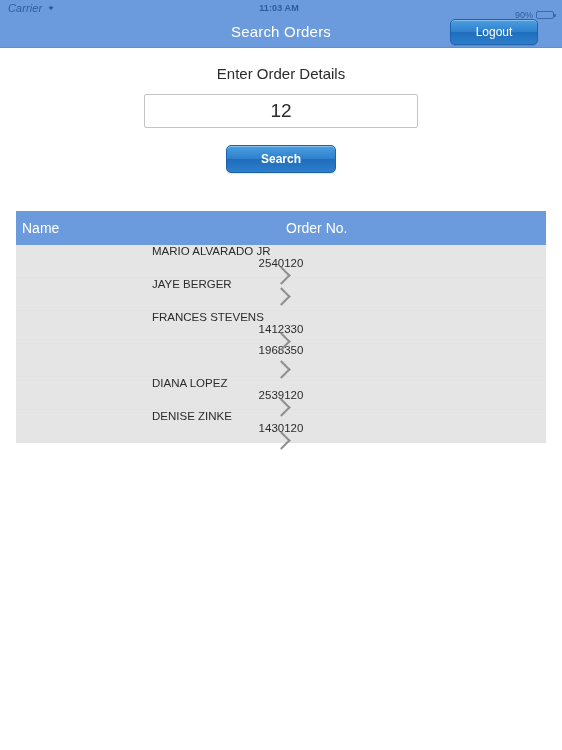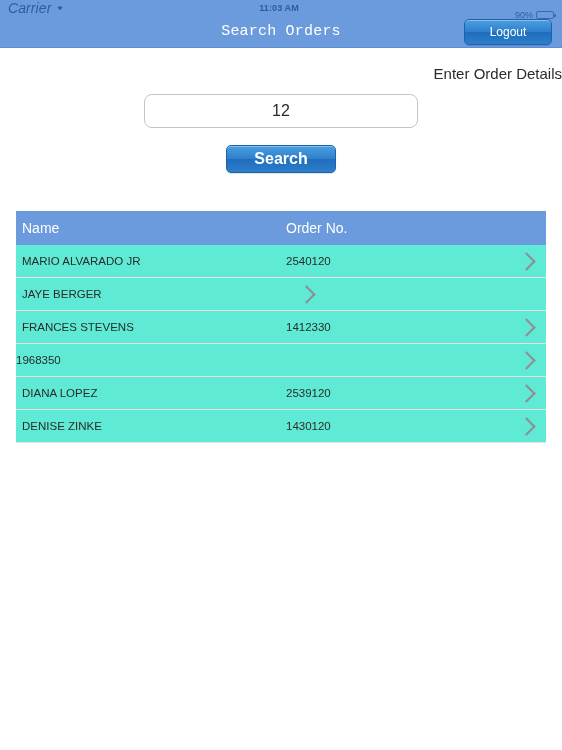--- a/index.html
+++ b/index.html
@@ -24,21 +24,21 @@
     padding: 0 8px;
     box-sizing: border-box;
     position: relative;
   }
   .status-left {
     display: flex;
     align-items: center;
     gap: 4px;
   }
   .status-carrier {
-    font-size: 14px;
+    font-size: 11px;
     color: #2e5d9e;
     letter-spacing: 0.1px;
     font-style: italic;
   }
   .wifi-icon {
     display: inline-block;
     line-height: 1;
     font-size: 9px;
     color: #2e5d9e;
   }
@@ -97,25 +97,24 @@
     display: flex;
     align-items: center;
     justify-content: center;
     position: relative;
     box-sizing: border-box;
   }
   .nav-title {
     font-size: 15px;
     color: #ffffff;
     letter-spacing: 0.2px;
-    font-family: Liberation Mono, monospace;
   }
   .logout-button {
     position: absolute;
-    right: 10px;
+    right: 24px;
     top: 3px;
     width: 88px;
     height: 26px;
     border-radius: 5px;
     background: linear-gradient(to bottom, #4a9fe0 0%, #2f7fcc 50%, #1f6dbd 51%, #2d7ecb 100%);
     border: 1px solid #1c63ab;
     box-shadow: inset 0 1px 0 rgba(255,255,255,0.35), 0 1px 1px rgba(0,0,0,0.12);
     color: #ffffff;
     font-size: 12px;
     font-family: "Liberation Sans", sans-serif;
@@ -125,57 +124,57 @@
     cursor: pointer;
     box-sizing: border-box;
   }
 
   
   .content {
     background: #ffffff;
     padding-top: 0;
   }
   .form-heading {
-    text-align: right;
+    text-align: center;
     font-size: 15px;
     color: #2b2b2b;
     margin-top: 17px;
   }
   .search-field-wrap {
     display: flex;
     justify-content: center;
     margin-top: 12px;
   }
   .search-input {
     width: 274px;
     height: 34px;
     border: 1px solid #c4c4c4;
-    border-radius: 8px;
+    border-radius: 2px;
     background: #ffffff;
     text-align: center;
-    font-size: 16px;
+    font-size: 19px;
     color: #2b2b2b;
     font-family: "Liberation Sans", sans-serif;
     box-sizing: border-box;
     outline: none;
   }
   .search-button-wrap {
     display: flex;
     justify-content: center;
     margin-top: 17px;
   }
   .search-button {
     width: 110px;
     height: 28px;
     border-radius: 5px;
     background: linear-gradient(to bottom, #4a9fe0 0%, #2f7fcc 50%, #1f6dbd 51%, #2d7ecb 100%);
     border: 1px solid #1c63ab;
     box-shadow: inset 0 1px 0 rgba(255,255,255,0.35), 0 1px 1px rgba(0,0,0,0.12);
     color: #ffffff;
-    font-size: 16px;
+    font-size: 12px;
     font-weight: bold;
     font-family: "Liberation Sans", sans-serif;
     display: flex;
     align-items: center;
     justify-content: center;
     cursor: pointer;
     box-sizing: border-box;
   }
 
   
@@ -206,25 +205,26 @@
     display: flex;
     align-items: center;
     justify-content: center;
     box-sizing: border-box;
   }
   .table-row {
     height: 33px;
     display: flex;
     align-items: center;
     border-bottom: 1px solid #e2e2e2;
-    background: #5eead4;
+    background: #e5e5e5;
     font-size: 11.5px;
     color: #2b2b2b;
     cursor: pointer;
     box-sizing: border-box;
+    flex-direction: column;
   }
   .table-row .col-name { padding-left: 6px; }
   .chevron {
     display: block;
     width: 11px;
     height: 11px;
     border-right: 2px solid #8e8e93;
     border-top: 2px solid #8e8e93;
     transform: rotate(45deg);
   }

